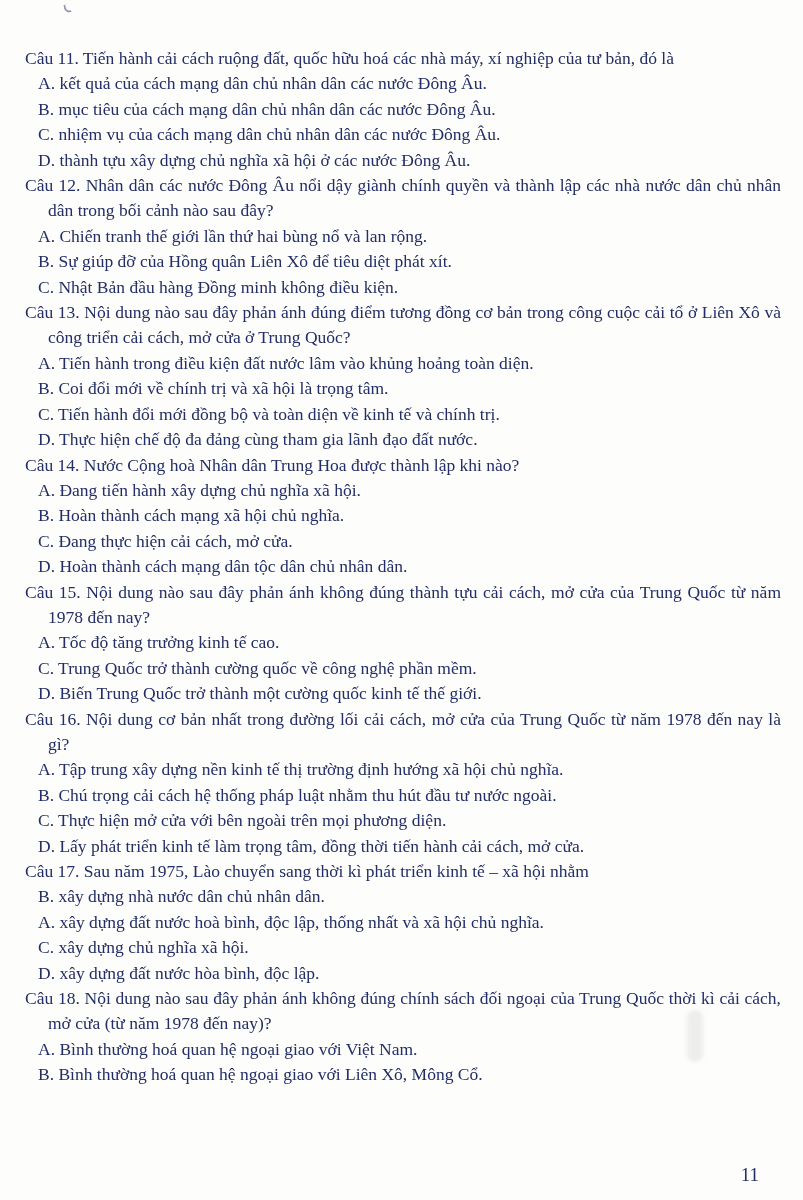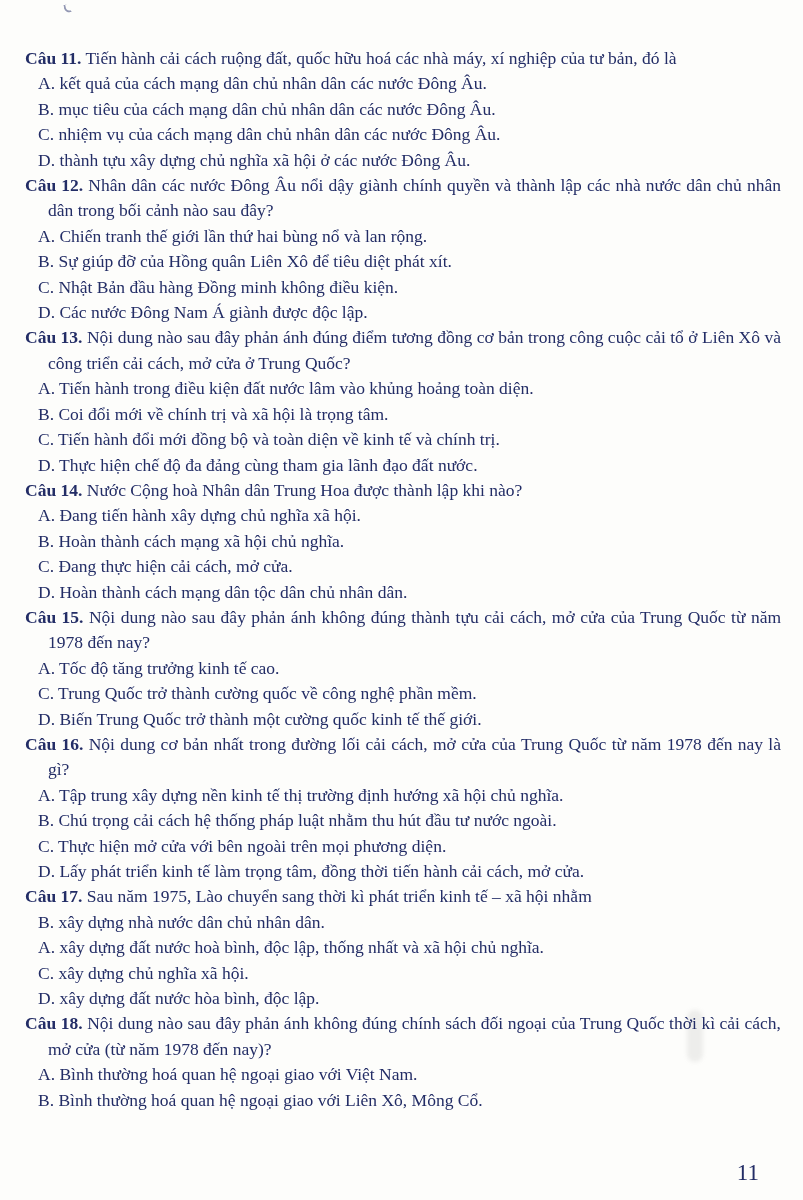--- a/index.html
+++ b/index.html
@@ -20,32 +20,32 @@
     width: 756px;
   }
   .question { margin: 0; }
   .q-text {
     font-size: 17.5px;
     line-height: 25.4px;
     padding-left: 23px;
     text-indent: -23px;
     text-align: justify;
   }
-  .q-label { font-weight: bold; }
+  .q-label { font-weight: normal; }
   .q-em { font-weight: normal; }
   .option {
     font-size: 17.5px;
     line-height: 25.4px;
     margin-left: 13px;
   }
   .page-number {
     position: absolute;
     right: 44px;
     bottom: 14px;
-    font-size: 23px;
+    font-size: 19px;
     color: #232d66;
   }
   
   .artifact-top {
     position: absolute;
     left: 64px;
     top: 4px;
     width: 7px;
     height: 9px;
     border-left: 2px solid rgba(60,70,120,0.55);
@@ -76,21 +76,20 @@
       <p class="option">A. kết quả của cách mạng dân chủ nhân dân các nước Đông Âu.</p>
       <p class="option">B. mục tiêu của cách mạng dân chủ nhân dân các nước Đông Âu.</p>
       <p class="option">C. nhiệm vụ của cách mạng dân chủ nhân dân các nước Đông Âu.</p>
       <p class="option">D. thành tựu xây dựng chủ nghĩa xã hội ở các nước Đông Âu.</p>
     </div>
     <div class="question">
       <p class="q-text"><b class="q-label">Câu 12.</b> <span class="q-seg">Nhân dân các nước Đông Âu nổi dậy giành chính quyền và thành lập các nhà nước dân chủ nhân dân trong bối cảnh nào sau đây?</span></p>
       <p class="option">A. Chiến tranh thế giới lần thứ hai bùng nổ và lan rộng.</p>
       <p class="option">B. Sự giúp đỡ của Hồng quân Liên Xô để tiêu diệt phát xít.</p>
       <p class="option">C. Nhật Bản đầu hàng Đồng minh không điều kiện.</p>
-      <p class="option">D. Các nước Đông Nam Á giành được độc lập.</p>
     </div>
     <div class="question">
       <p class="q-text"><b class="q-label">Câu 13.</b> <span class="q-seg">Nội dung nào sau đây phản ánh đúng điểm tương đồng cơ bản trong công cuộc cải tổ ở Liên Xô và công triển cải cách, mở cửa ở Trung Quốc?</span></p>
       <p class="option">A. Tiến hành trong điều kiện đất nước lâm vào khủng hoảng toàn diện.</p>
       <p class="option">B. Coi đổi mới về chính trị và xã hội là trọng tâm.</p>
       <p class="option">C. Tiến hành đổi mới đồng bộ và toàn diện về kinh tế và chính trị.</p>
       <p class="option">D. Thực hiện chế độ đa đảng cùng tham gia lãnh đạo đất nước.</p>
     </div>
     <div class="question">
       <p class="q-text"><b class="q-label">Câu 14.</b> <span class="q-seg">Nước Cộng hoà Nhân dân Trung Hoa được thành lập khi nào?</span></p>

